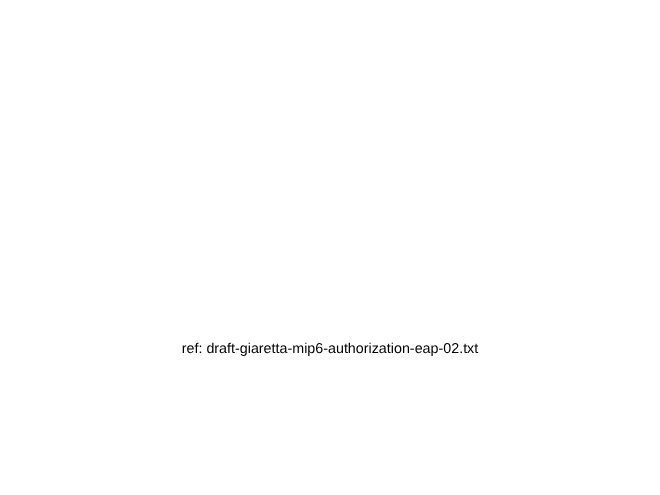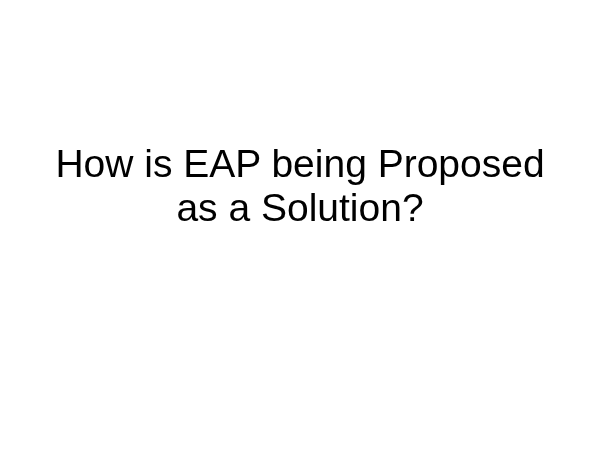--- a/index.html
+++ b/index.html
@@ -56,17 +56,16 @@
     font-weight: normal;
     line-height: 16px;
     color: #000000;
   }
 </style>
 </head>
 <body>
 
 <div id="slide">
 
-  <h1 id="slide-title">How is EAP being Proposed
-as a Solution?</h1>
 
+  <p id="slide-reference">ref: draft-giaretta-mip6-authorization-eap-02.txt</p>
 
 </div>
 
 </body></html>

